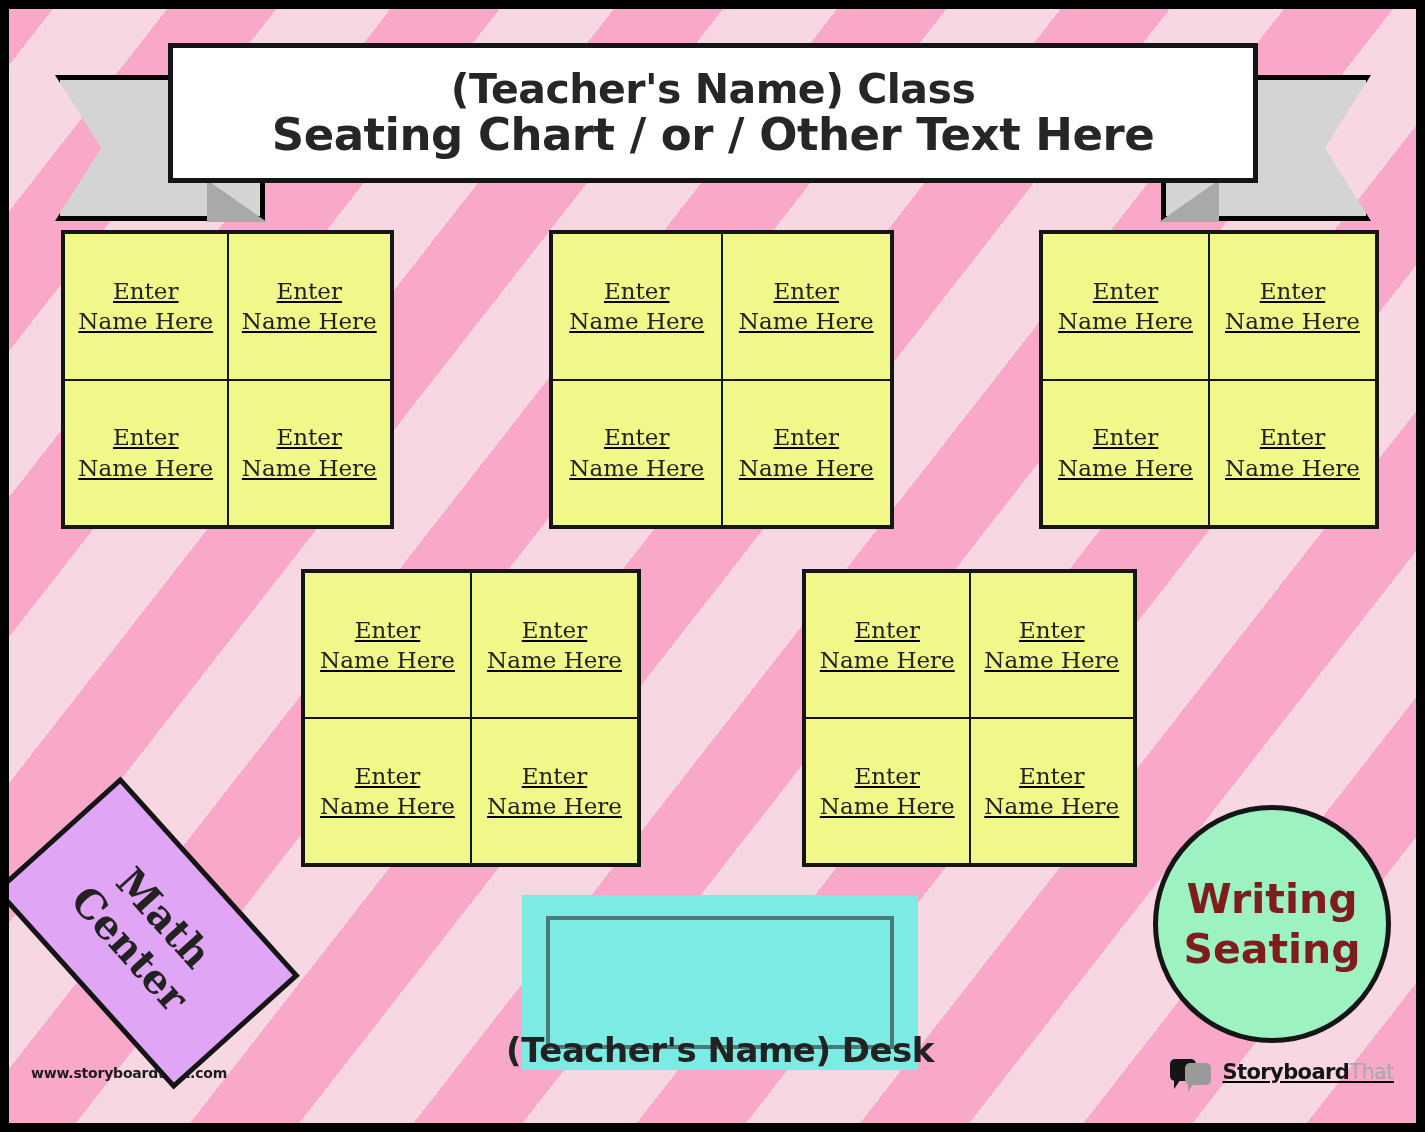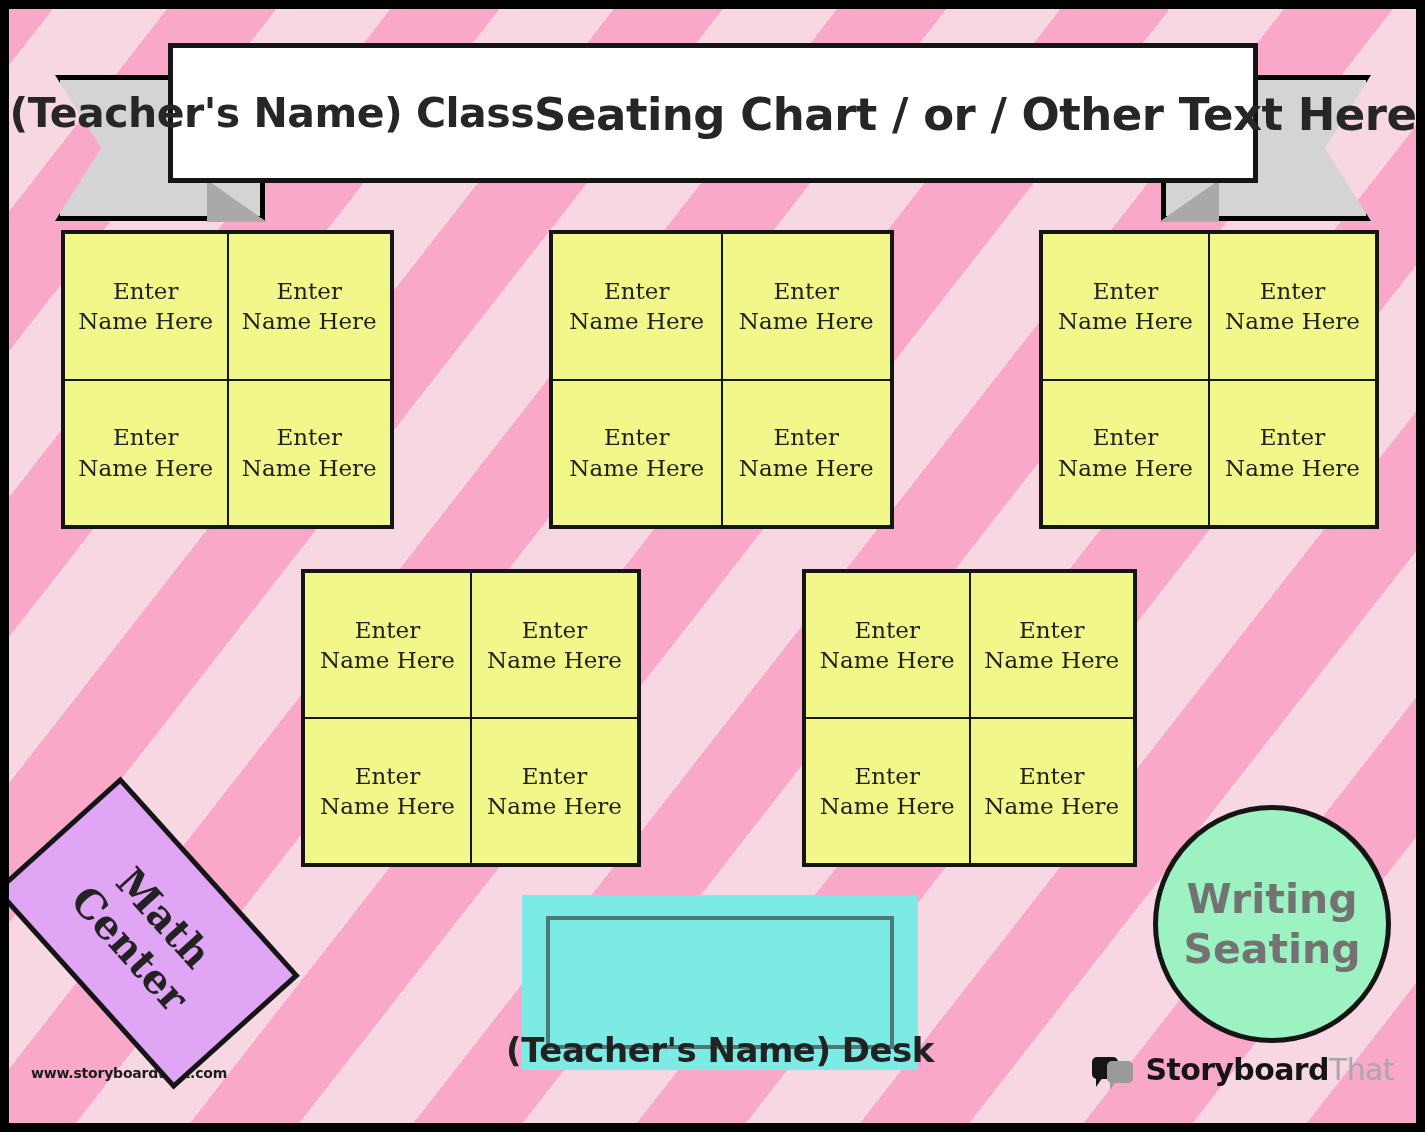--- a/index.html
+++ b/index.html
@@ -68,20 +68,21 @@
   #fold-left  { left:152px;  clip-path:polygon(0 0, 100% 100%, 0 100%); -webkit-clip-path:polygon(0 0, 100% 100%, 0 100%); }
   #fold-right { right:152px; clip-path:polygon(100% 0, 100% 100%, 0 100%); -webkit-clip-path:polygon(100% 0, 100% 100%, 0 100%); }
 
   #banner-panel {
     position:absolute;
     left:113px; top:8px;
     width:1090px; height:140px;
     background:#fff;
     border:5px solid #151515;
     display:flex;
+    flex-direction:column;
     align-items:center;
     justify-content:center;
     z-index:4;
   }
   .banner-line {
     color:#262626;
     font-family:"DejaVu Sans", sans-serif;
     font-weight:bold;
     line-height:1.0;
     letter-spacing:-0.5px;
@@ -92,20 +93,21 @@
 
   
   .desk-group {
     position:absolute;
     display:grid;
     grid-template-columns:1fr 1fr;
     grid-template-rows:1fr 1fr;
     border:4px solid #151515;
     background:#151515;
     gap:2px;
+    text-decoration:underline;
   }
   .desk {
     background:#f2f789;
     display:flex;
     flex-direction:column;
     align-items:center;
     justify-content:center;
     color:#222;
     font-family:"DejaVu Serif", serif;
     font-size:23px;
@@ -186,21 +188,21 @@
     border-radius:50%;
     background:#9df2c2;
     border:5px solid #151515;
     display:flex;
     flex-direction:column;
     align-items:center;
     justify-content:center;
     z-index:3;
   }
   #writing-corner .zone-line {
-    color:#737373;
+    color:#7f1d1d;
     font-family:"DejaVu Sans", sans-serif;
     font-weight:bold;
     font-size:41px;
     line-height:1.22;
     white-space:nowrap;
   }
 
   
   #watermark {
     position:absolute;
@@ -228,23 +230,24 @@
     border-left:7px solid #151515;
     border-bottom:10px solid transparent;
   }
   #bubble-front::after {
     content:""; position:absolute; left:3px; top:20px;
     border-left:6px solid #9a9a9a;
     border-bottom:9px solid transparent;
   }
   #logo-text {
     font-family:"DejaVu Sans", sans-serif;
-    font-size:30px;
+    font-size:21px;
     letter-spacing:-0.6px;
     white-space:nowrap;
+    text-decoration:underline;
   }
   #logo-storyboard { color:#151515; font-weight:bold; }
   #logo-that { color:#a8a8a8; font-weight:normal; }
 </style>
 </head>
 <body>
 
 <div id="poster">
   <div id="canvas">
 

